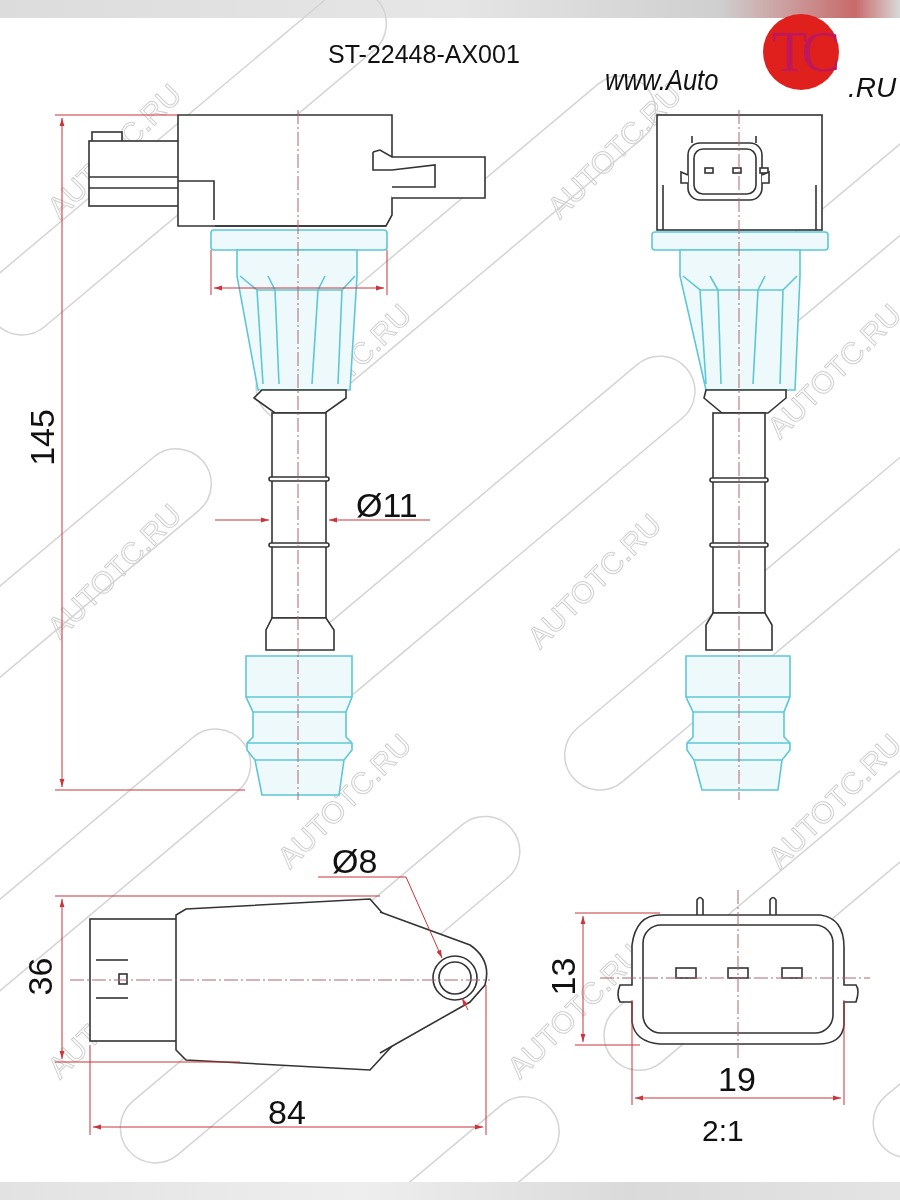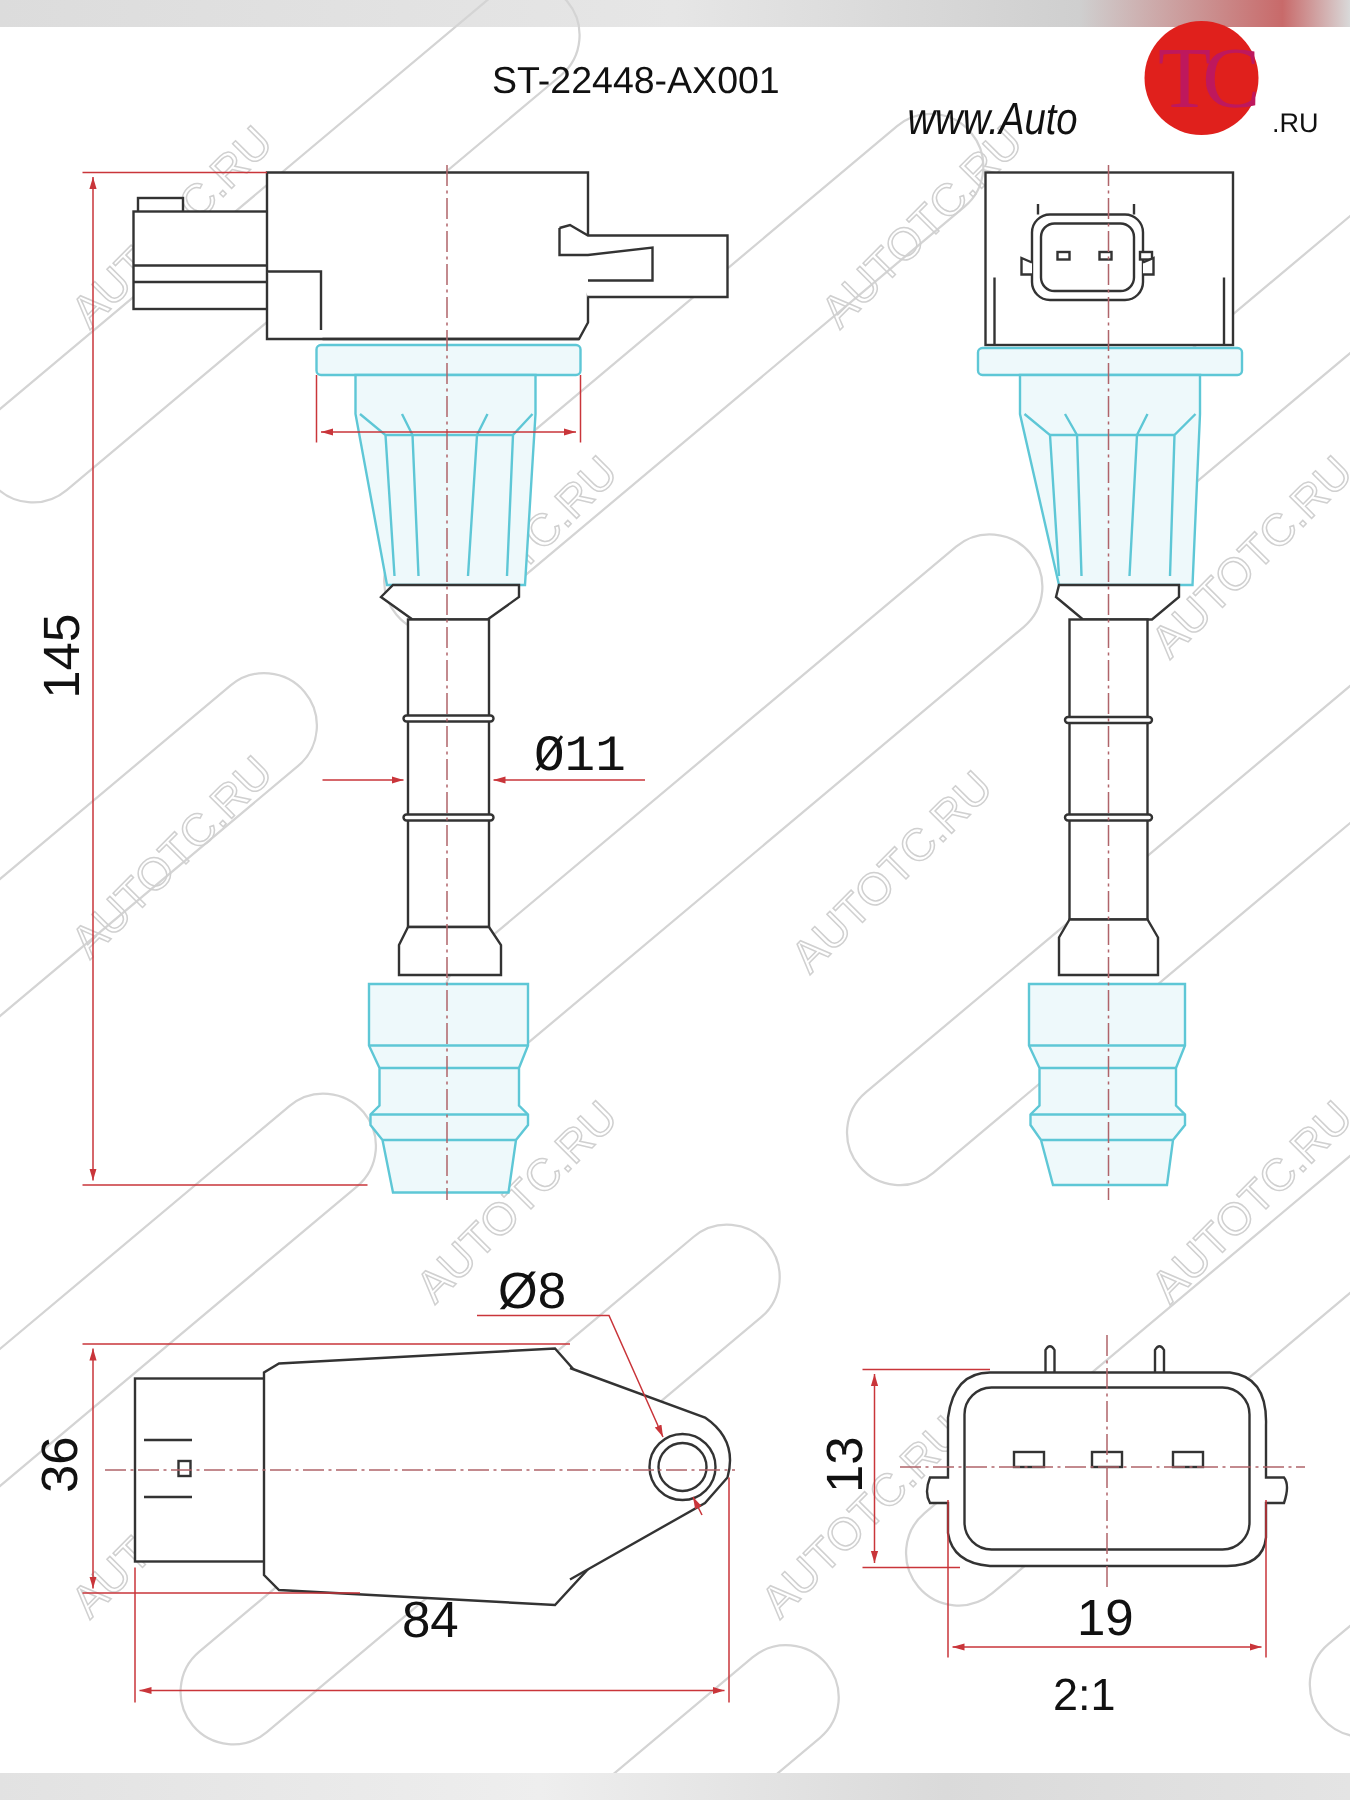--- a/index.html
+++ b/index.html
@@ -2,21 +2,21 @@
 <html><head>
 <meta charset="utf-8">
 <style>
   html,body{margin:0;padding:0;background:#fff;}
   body{width:900px;height:1200px;position:relative;overflow:hidden;font-family:"Liberation Sans",sans-serif;}
   .topbar{position:absolute;left:0;top:0;width:900px;height:18px;background:linear-gradient(90deg,#dcdcdc,#e6e6e6 50%,#cfcfcf 80%,#c86a6a 95%,#d9d9d9);}
   .botbar{position:absolute;left:0;top:1182px;width:900px;height:18px;background:linear-gradient(90deg,#e2e2e2,#eeeeee 40%,#dadada 70%,#e4e4e4);}
   .wm{position:absolute;left:0;top:0;width:900px;height:1200px;pointer-events:none;}
   .part-no{position:absolute;left:328px;top:40px;font-size:25px;color:#111;letter-spacing:0px;}
   .site{position:absolute;left:605px;top:63px;font-size:30px;color:#111;font-style:italic;transform:scaleX(0.85);transform-origin:left;}
-  .site-ru{position:absolute;left:848px;top:72px;font-size:18px;color:#111;}
+  .site-ru{position:absolute;left:848px;top:72px;font-size:28px;color:#111;font-style:italic;}
   .logo{position:absolute;left:763px;top:14px;width:76px;height:76px;border-radius:50%;background:#e0201c;}
   .logo-text{position:absolute;left:772px;top:18px;font-size:58px;color:#be185d;letter-spacing:-6px;font-family:Liberation Serif, serif;}
   .drw{position:absolute;left:0;top:0;}
   .dim{position:absolute;color:#111;font-size:34px;}
   .rot{transform:rotate(-90deg);transform-origin:center;}
 </style>
 </head>
 <body>
 
 <div class="topbar"></div>
@@ -201,21 +201,21 @@
     <line x1="575" y1="913" x2="660" y2="913"></line>
     <line x1="575" y1="1045" x2="640" y2="1045"></line>
     <line x1="583" y1="916" x2="583" y2="1042" marker-start="url(#arr)" marker-end="url(#arr)"></line>
     <line x1="632" y1="1000" x2="632" y2="1105"></line>
     <line x1="844" y1="1000" x2="844" y2="1105"></line>
     <line x1="635" y1="1098" x2="841" y2="1098" marker-start="url(#arr)" marker-end="url(#arr)"></line>
   </g>
 </svg>
 
 <div class="dim rot" style="left:14px;top:418px;">145</div>
-<div class="dim" style="left:356px;top:486px;font-family:Liberation Mono, monospace;">Ø11</div>
+<div class="dim" style="left:356px;top:486px;">Ø11</div>
 <div class="dim" style="left:332px;top:842px;">Ø8</div>
 <div class="dim rot" style="left:22px;top:957px;">36</div>
-<div class="dim" style="left:268px;top:1061px;">84</div>
+<div class="dim" style="left:268px;top:1093px;">84</div>
 <div class="dim rot" style="left:545px;top:957px;">13</div>
 <div class="dim" style="left:718px;top:1060px;">19</div>
 <div class="dim" style="left:702px;top:1114px;font-size:30px;">2:1</div>
 
 <div class="botbar"></div>
 
 </body></html>

